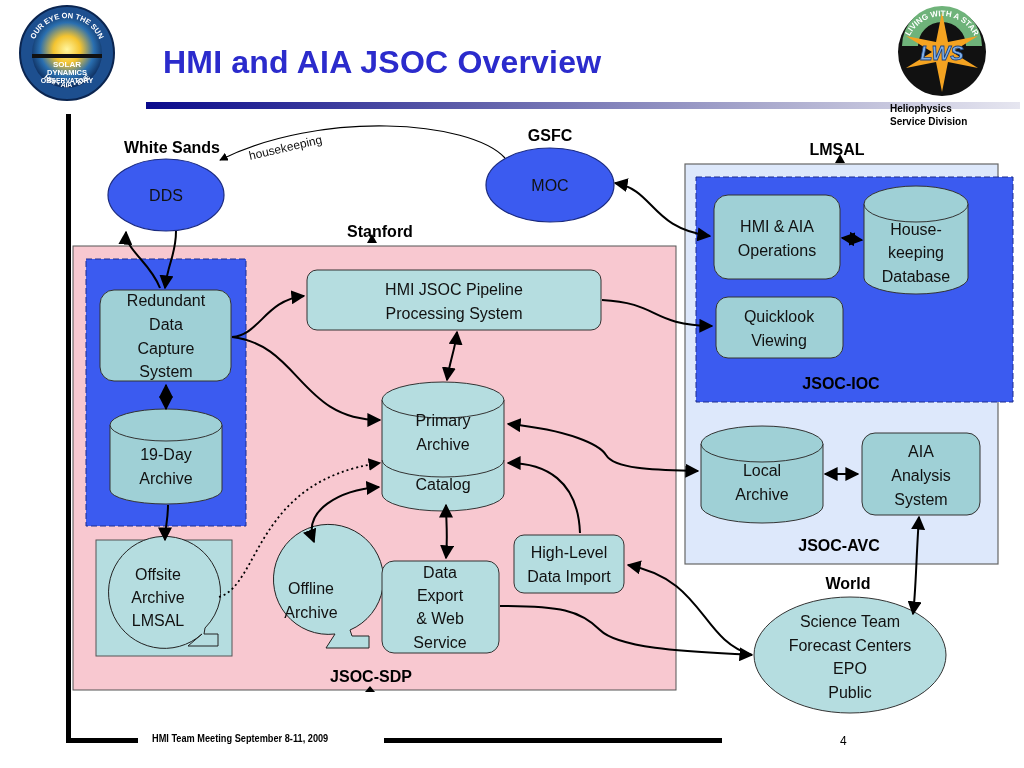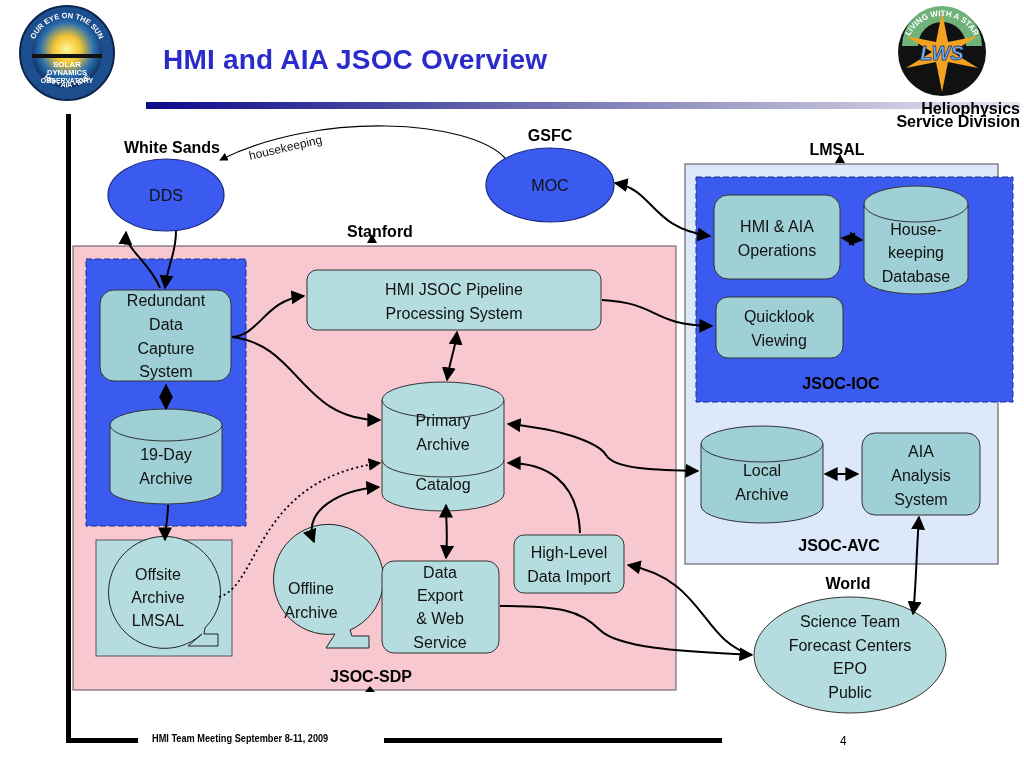--- a/index.html
+++ b/index.html
@@ -1,23 +1,23 @@
 <!DOCTYPE html>
 <html><head>
 <meta charset="utf-8">
 <style>
   html, body { margin: 0; padding: 0; background: #ffffff; }
   body { width: 1024px; height: 768px; position: relative; overflow: hidden;
          font-family: "Liberation Sans", sans-serif; }
   .abs { position: absolute; }
-  #title { left: 163px; top: 44px; font-size: 28px; font-weight: bold; color: #2b2bcc;
+  #title { left: 163px; top: 44px; font-size: 32px; font-weight: bold; color: #2b2bcc;
            font-family: "Liberation Sans", sans-serif; white-space: nowrap; letter-spacing: 0.2px; }
   #title-rule { left: 146px; top: 102px; width: 874px; height: 7px;
                 background: linear-gradient(to right, #0a0a8c 0%, #5a5aa8 35%, #a8a8cc 70%, #e6e6f0 100%); }
-  #lws-caption { left: 890px; top: 102px; width: 130px; text-align: right; font-size: 16px;
+  #lws-caption { left: 890px; top: 102px; width: 130px; text-align: left; font-size: 10px;
                  font-weight: bold; line-height: 13px; color: #000; }
   #footer-text { left: 152px; top: 733px; font-size: 10px; font-weight: bold; color: #000;
                  font-family: "Liberation Sans", sans-serif; white-space: nowrap; transform: scaleX(0.92); transform-origin: left; }
   #page-num { left: 840px; top: 734px; font-size: 12px; color: #000; }
   svg text { font-family: "Liberation Sans", sans-serif; }
   .node-text { font-size: 16px; fill: #111; text-anchor: middle; }
   .label-bold { font-size: 16px; font-weight: bold; fill: #000; text-anchor: middle; }
 </style>
 </head>
 <body>

